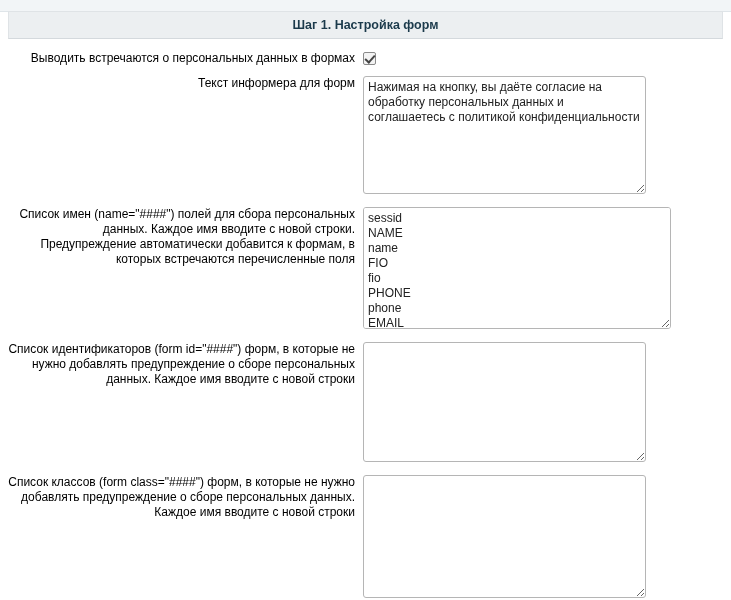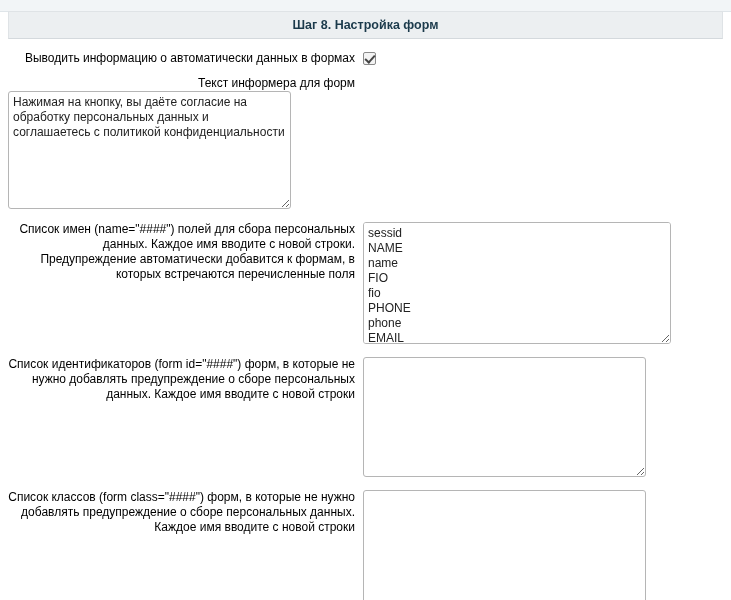--- a/index.html
+++ b/index.html
@@ -121,40 +121,40 @@
     width: 283px;
     height: 120px;
   }
   textarea.classes {
     width: 283px;
     height: 123px;
   }
   .row-checkbox .row-label {
     padding-top: 0px;
   }
-  .row-informer { margin-top: 2px; flex-direction: column; }
+  .row-informer { margin-top: 2px; }
   .row-names { margin-top: 4px; }
   .row-ids { margin-top: 6px; }
   .row-classes { margin-top: 8px; }
 </style>
 </head>
 <body>
 
 <div class="page">
 
   <div class="top-strip"></div>
 
   <div class="panel">
 
-    <div class="section-header">Шаг 8. Настройка форм</div>
+    <div class="section-header">Шаг 1. Настройка форм</div>
 
     <div class="form-body">
 
       <div class="row row-checkbox">
-        <div class="row-label">Выводить информацию о автоматически данных в формах</div>
+        <div class="row-label">Выводить встречаются о персональных данных в формах</div>
         <div class="row-field">
           <input type="checkbox" class="checkbox" checked="" style="">
         </div>
       </div>
 
       <div class="row row-informer">
         <div class="row-label">Текст информера для форм</div>
         <div class="row-field">
           <textarea class="informer" placeholder="" style="">Нажимая на кнопку, вы даёте согласие на обработку персональных данных и соглашаетесь с политикой конфиденциальности</textarea>
         </div>

